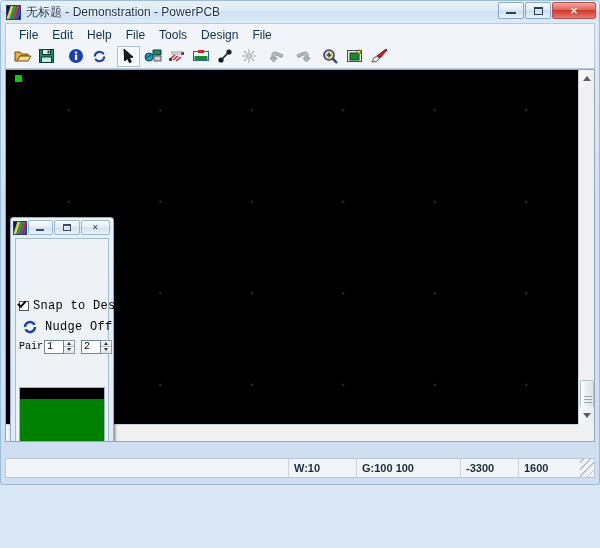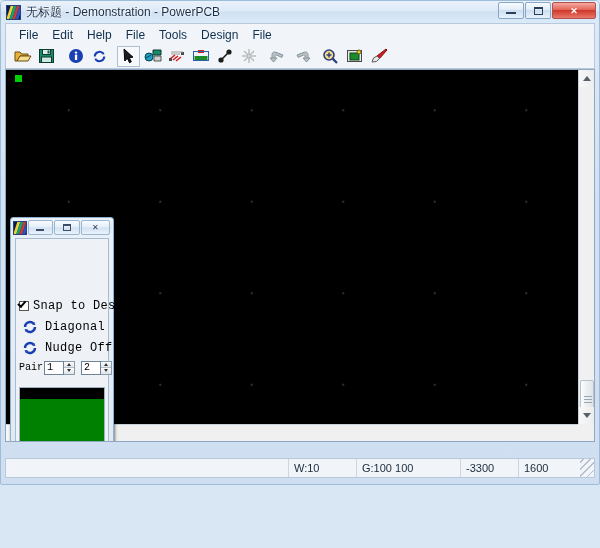--- a/index.html
+++ b/index.html
@@ -158,21 +158,21 @@
 
   .arr { width:0;height:0; }
   .arr.up   { border-left:4px solid transparent;border-right:4px solid transparent;border-bottom:5px solid #56616b; }
   .arr.down { border-left:4px solid transparent;border-right:4px solid transparent;border-top:5px solid #56616b; }
   .arr.left { border-top:4px solid transparent;border-bottom:4px solid transparent;border-right:5px solid #56616b; }
 
   
   #status-bar {
     position: absolute; left: 4px; right: 4px; bottom: 6px; height: 20px;
     background: #f1f4f8; border: 1px solid #b8c9dc;
-    display: flex; align-items: stretch;
+    display: flex; align-items: stretch; font-weight: bold;
   }
   .status-cell {
     border-left: 1px solid #cbd6e1;
     display: flex; align-items: center;
     padding: 0 5px; font-size: 11px; color: #1b2b3b;
     white-space: nowrap;
   }
   .status-cell.msg { flex: 1 1 auto; border-left: none; }
   .status-cell.w { width: 68px; }
   .status-cell.g { width: 104px; }
@@ -492,31 +492,20 @@
 
       <div id="pal-body">
 
         <div style="height:56px"></div>
 
         <div class="pal-row">
           <span class="chk"></span>
           <span class="lbl">Snap to Design G</span>
         </div>
 
-        <div class="pal-row">
-          <span class="circ-ico">
-            <svg width="18" height="18" viewBox="0 0 18 18">
-              <path d="M14 9a5 5 0 0 1-8.6 3.4" fill="none" stroke="#1a3fb4" stroke-width="2.4"></path>
-              <path d="M4 9a5 5 0 0 1 8.6-3.4" fill="none" stroke="#1a3fb4" stroke-width="2.4"></path>
-              <path d="M13.4 4.0l1 2.9-3-.2z" fill="#1a3fb4"></path>
-              <path d="M4.6 14.0l-1-2.9 3 .2z" fill="#1a3fb4"></path>
-            </svg>
-          </span>
-          <span class="lbl">Diagonal</span>
-        </div>
 
 
         <div class="pal-row">
           <span class="circ-ico">
             <svg width="18" height="18" viewBox="0 0 18 18">
               <path d="M14 9a5 5 0 0 1-8.6 3.4" fill="none" stroke="#1a3fb4" stroke-width="2.4"></path>
               <path d="M4 9a5 5 0 0 1 8.6-3.4" fill="none" stroke="#1a3fb4" stroke-width="2.4"></path>
               <path d="M13.4 4.0l1 2.9-3-.2z" fill="#1a3fb4"></path>
               <path d="M4.6 14.0l-1-2.9 3 .2z" fill="#1a3fb4"></path>
             </svg>

